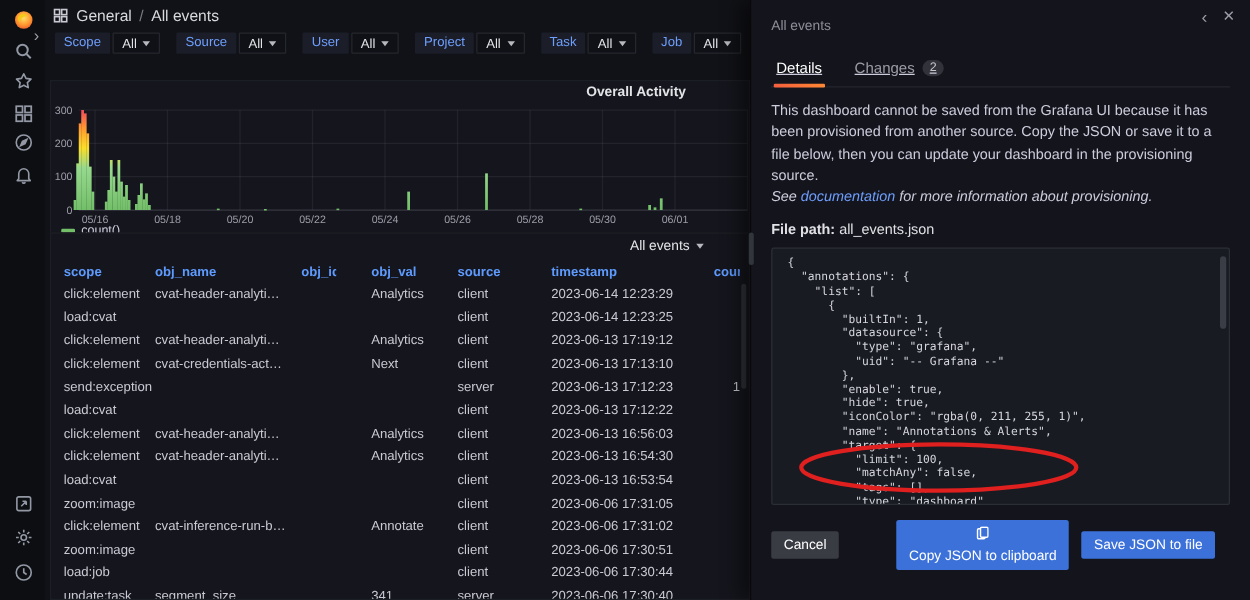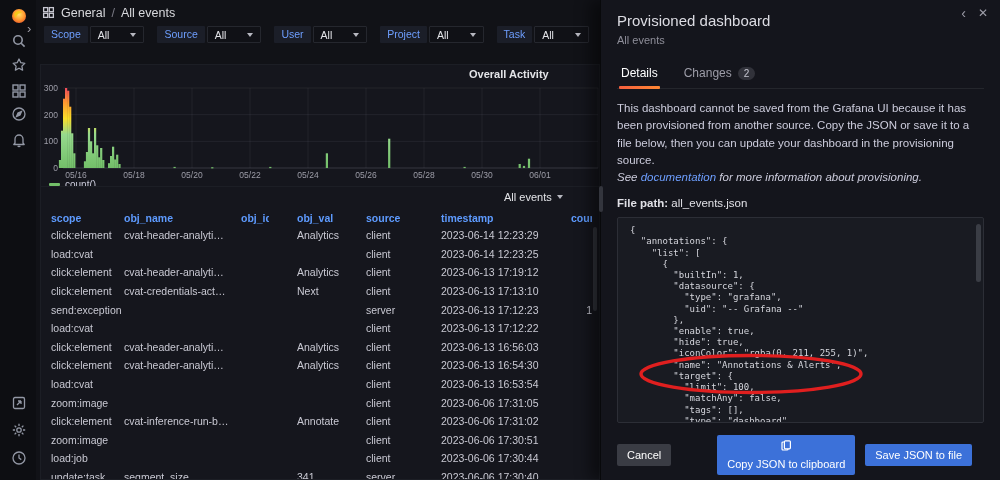--- a/index.html
+++ b/index.html
@@ -14,21 +14,21 @@
 
   
   .breadcrumb { position:absolute; left:42px; top:6px; display:flex; gap:6px; color:#d8d9dd; font-size:12.5px; z-index:1; }
   .breadcrumb .sep { color:#7b7b85; }
   .bc-icon svg { width:13px; height:13px; vertical-align:-2px; }
 
   
   .filter-bar { position:absolute; left:44px; top:26px; display:flex; gap:13px; z-index:1; }
   .filter { display:flex; height:17px; font-size:10.5px; }
   .f-label { background:#1b1e28; color:#6e9fff; padding:2px 7px; border-radius:1px; cursor:pointer; }
-  .f-value { background:#101116; border:1px solid #25272e; color:#e3e4e8; padding:0 7px; margin-left:2px; border-radius:1px; cursor:pointer; display:flex; align-items:center; gap:21px; }
+  .f-value { background:#101116; border:1px solid #25272e; color:#e3e4e8; padding:0 7px; margin-left:2px; border-radius:1px; cursor:pointer; display:flex; align-items:center; gap:5px; }
   .caret { width:0; height:0; border-left:3.5px solid transparent; border-right:3.5px solid transparent; border-top:4px solid #b7b8c0; display:inline-block; }
 
   
   .panel { position:absolute; background:#15161d; border:1px solid #1c1e25; }
   .chart-panel { left:40px; top:64px; width:560px; height:128px; }
   .chart-title { position:absolute; left:428px; top:3px; font-size:11px; font-weight:bold; color:#e3e4e8; white-space:nowrap; }
   .chart-svg { position:absolute; left:0; top:14px; }
   .legend { position:absolute; left:8px; bottom:1px; display:flex; align-items:center; gap:5px; font-size:10px; color:#ccccdc; }
   .legend .dash { width:11px; height:3px; background:#73bf69; border-radius:1px; }
 
@@ -46,21 +46,21 @@
   .c6 { text-align:right; }
   .t-scroll { position:absolute; right:2px; top:40px; width:4px; height:84px; background:#31333b; border-radius:2px; }
 
   
   .drawer { position:absolute; left:600px; top:0; width:400px; height:480px; background:#14151c; border-left:1px solid #08090b; box-shadow:-10px 0 14px rgba(0,0,0,.45); z-index:5; padding:10px 16px; }
   .drawer-handle { position:absolute; left:-2px; top:186px; width:4px; height:26px; background:#33353d; border-radius:2px; cursor:col-resize; }
   .d-close-row { position:absolute; right:12px; top:4px; display:flex; gap:12px; color:#9d9da8; }
   .d-close-row span { cursor:pointer; font-size:14px; line-height:18px; }
   .d-title { font-size:15px; font-weight:500; color:#dcdce3; margin-top:2px; }
   .d-sub { font-size:11px; color:#8e8e99; margin-top:5px; }
-  .d-tabs { display:flex; gap:22px; margin-top:16px; border-bottom:1px solid #24262c; padding:0 2px; }
+  .d-tabs { display:flex; gap:22px; margin-top:16px; border-bottom:1px solid #24262c; padding:0 2px;text-decoration:underline; }
   .d-tab { font-size:12px; padding:4px 2px 8px; cursor:pointer; color:#9d9da8; display:flex; gap:6px; align-items:center; }
   .d-tab.active { color:#fff; position:relative; }
   .d-tab.active::after { content:""; position:absolute; left:0; right:0; bottom:-1px; height:3px; border-radius:1px; background:linear-gradient(90deg,#f55f3e,#ff8833); }
   .badge { background:rgba(204,204,220,.16); color:#c5c5d0; font-size:10px; border-radius:9px; padding:1px 6px; }
   .d-body { margin-top:11px; font-size:11.5px; line-height:1.5; color:#ccccdc; }
   .d-note { font-style:italic; }
   .d-link { color:#6e9fff; text-decoration:none; cursor:pointer; }
   .d-file { margin-top:11px; font-size:11.5px; color:#e0e0e6; }
   .d-file b { font-weight:bold; }
   .code-box { position:relative; margin-top:8px; height:206px; background:#191b22; border:1px solid #2c2e36; border-radius:2px; padding:7px 12px; overflow:hidden; }
@@ -439,21 +439,20 @@
     </div>
   <div class="t-scroll"></div>
 </div>
 
 <aside class="drawer">
   <div class="drawer-handle"></div>
   <div class="d-close-row">
     <span>‹</span>
     <span style="font-size:12px">✕</span>
   </div>
-  <div class="d-title">Provisioned dashboard</div>
   <div class="d-sub">All events</div>
   <div class="d-tabs">
     <span class="d-tab active">
       <span>Details</span>
     </span>
     <span class="d-tab">
       <span>Changes</span>
       <span class="badge">2</span>
     </span>
   </div>

